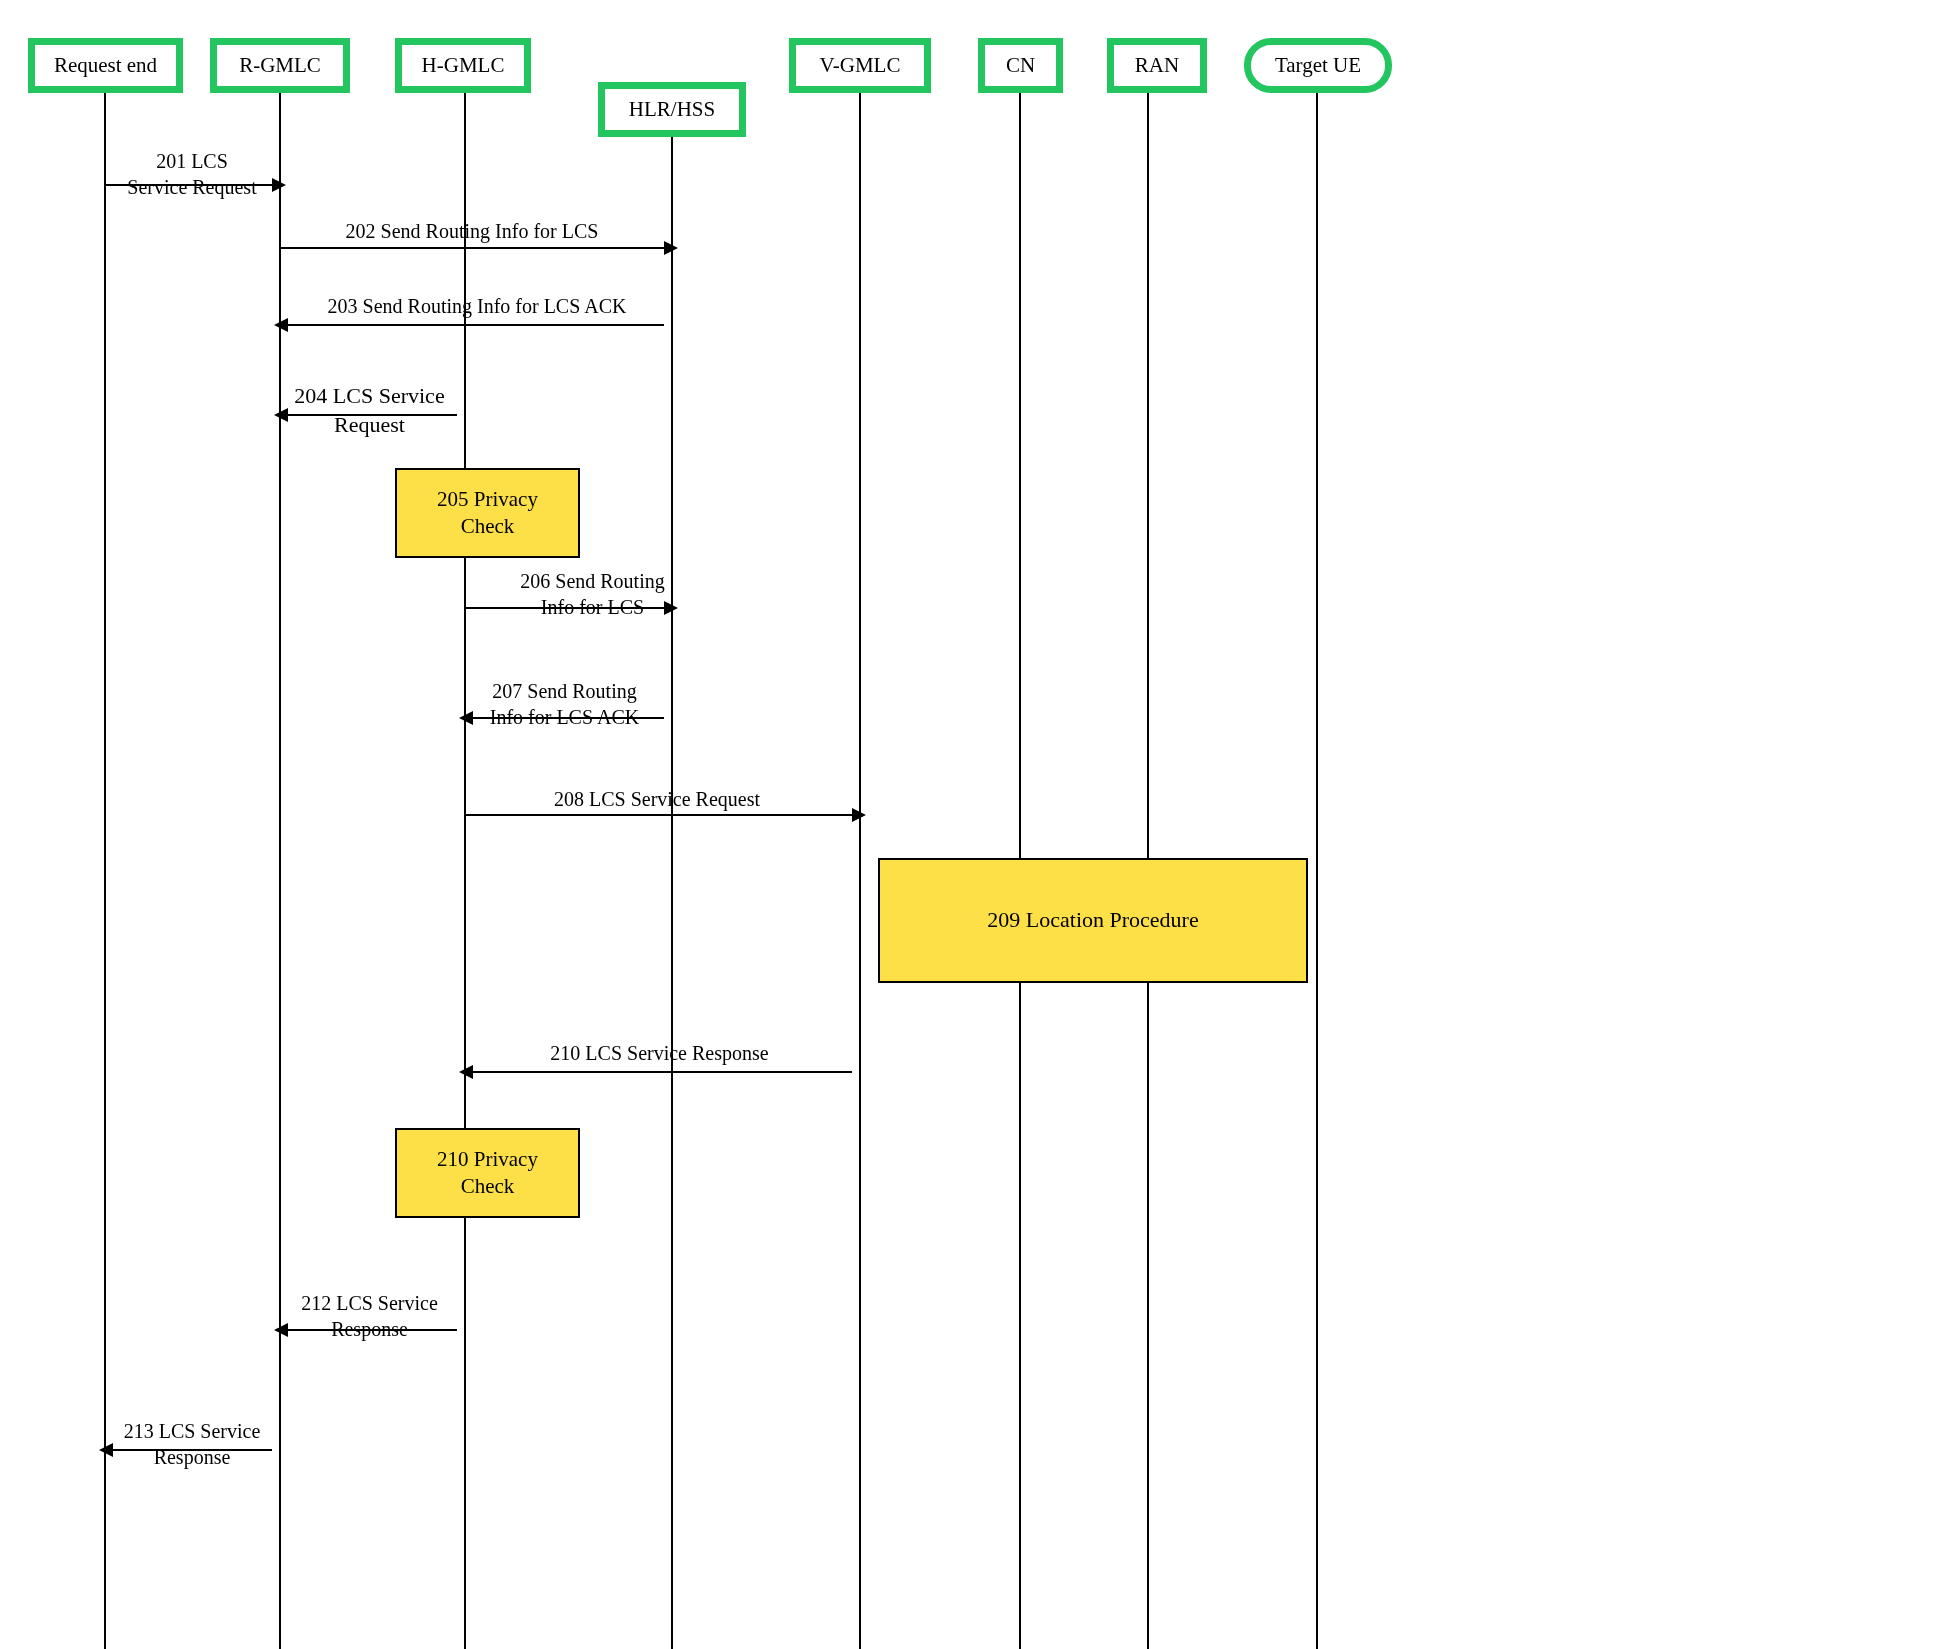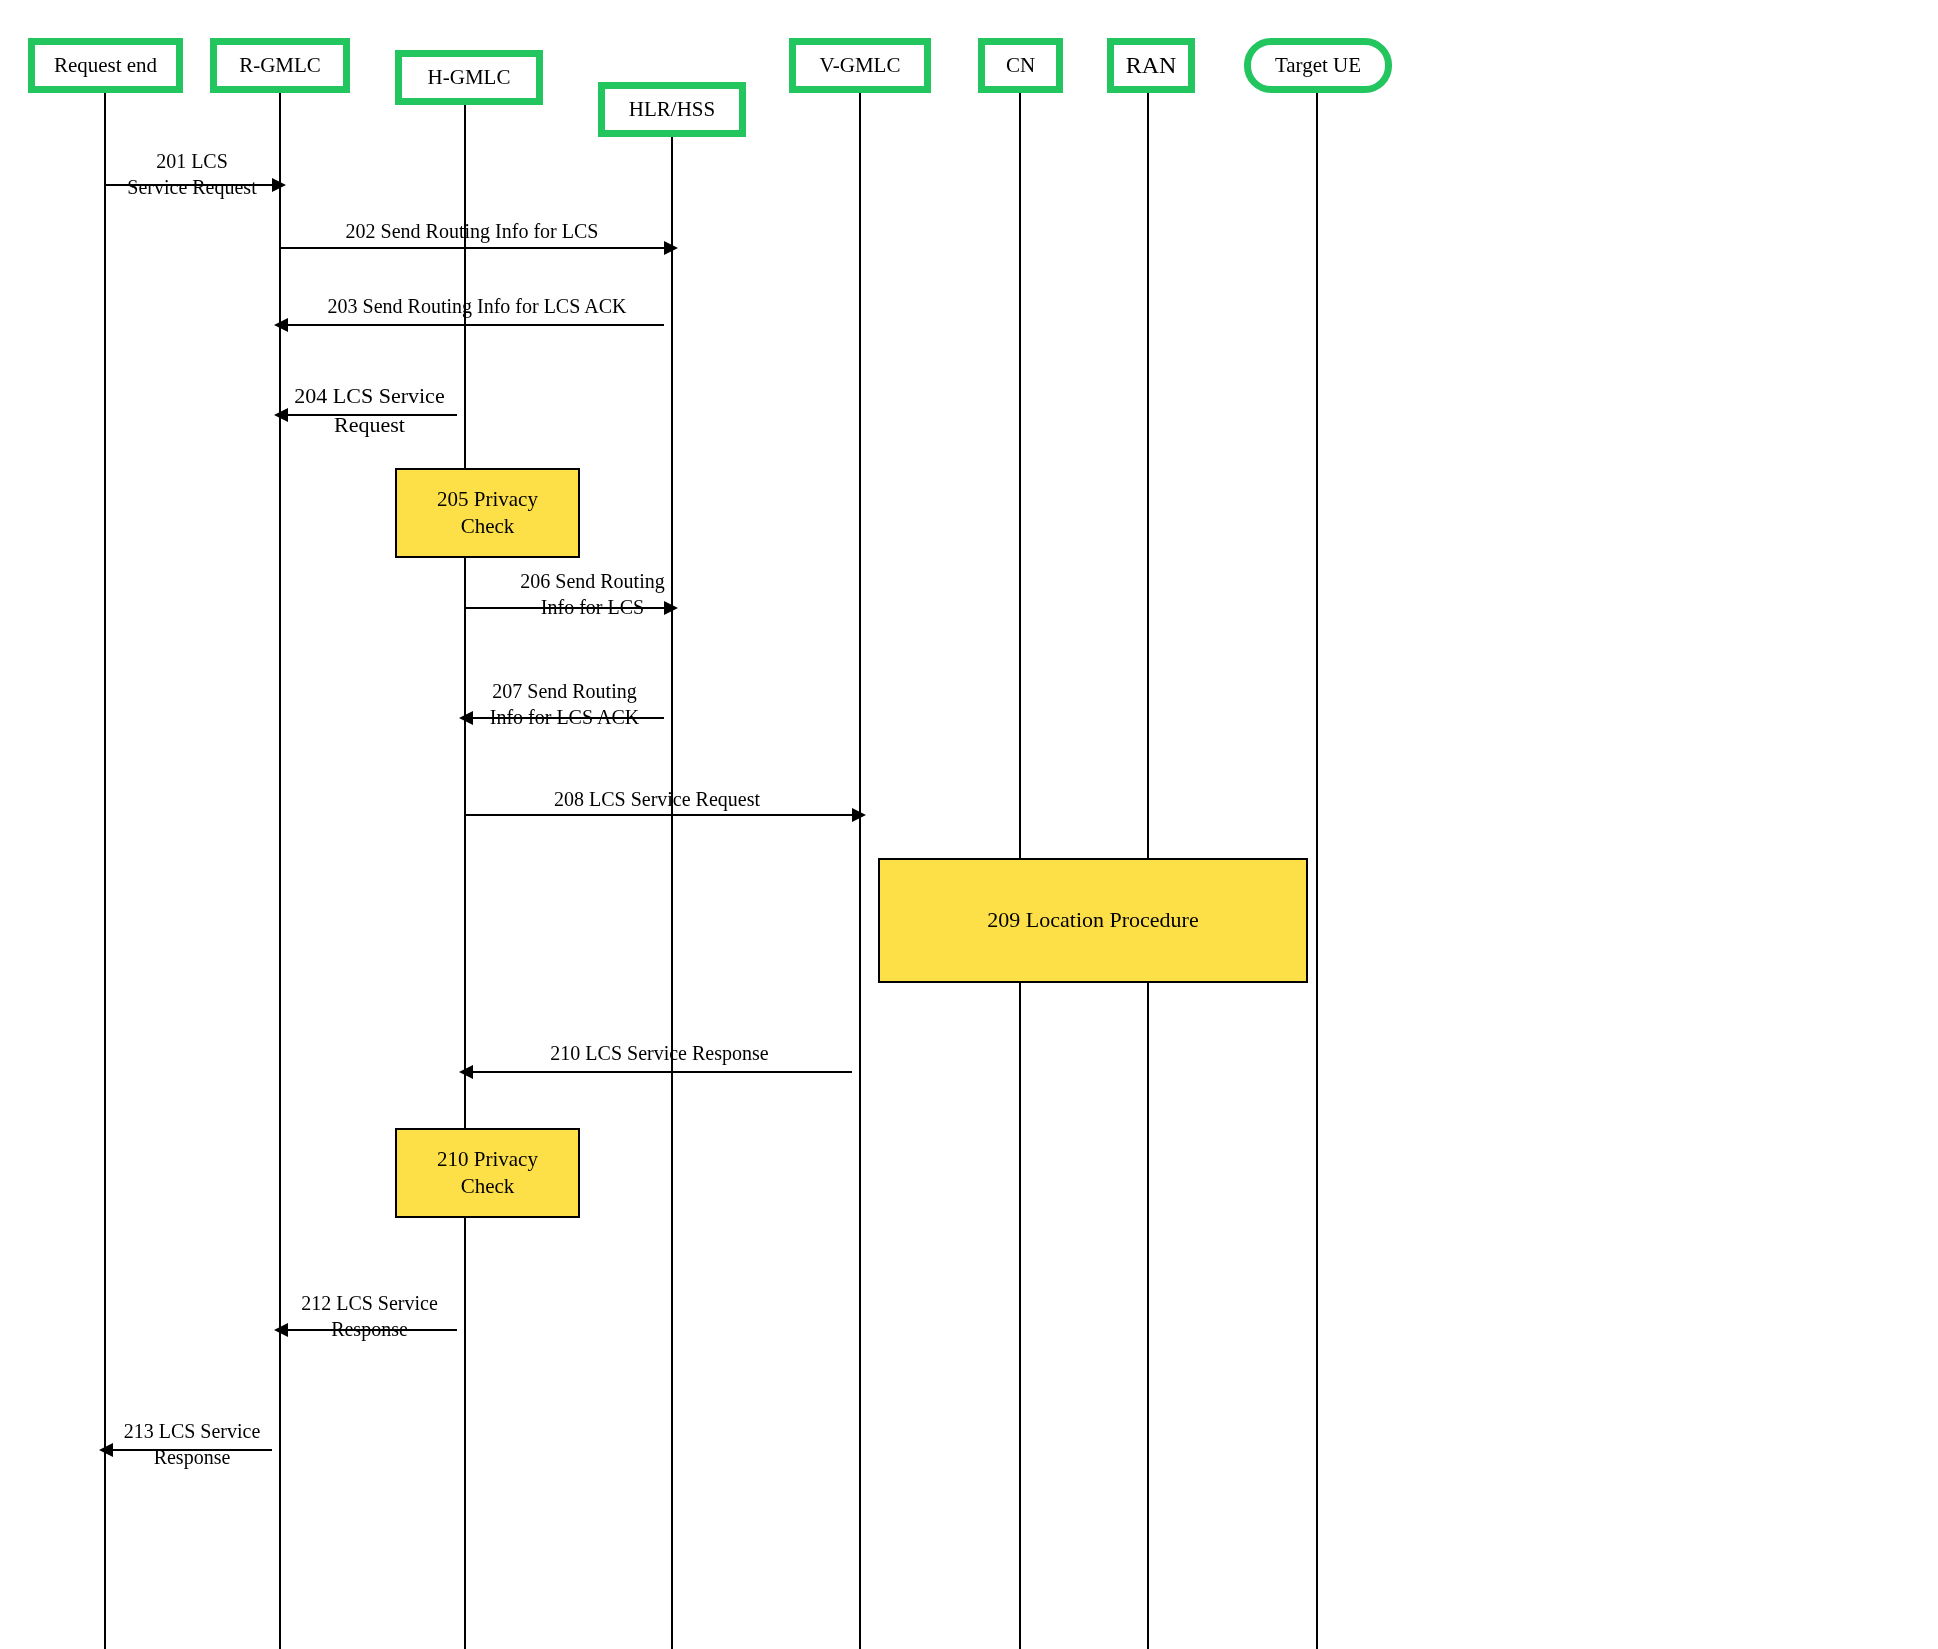--- a/index.html
+++ b/index.html
@@ -103,33 +103,33 @@
     <line x1="105" y1="1450" x2="272" y2="1450" stroke="#000" stroke-width="2"></line>
     <polygon points="113,1443 99,1450 113,1457" fill="#000"></polygon>
   </svg>
 
   <div class="actor-box" style="left:28px; top:38px; width:155px; height:55px; font-size:21px;">
     <span>Request end</span>
   </div>
   <div class="actor-box" style="left:210px; top:38px; width:140px; height:55px; font-size:21px;">
     <span>R-GMLC</span>
   </div>
-  <div class="actor-box" style="left:395px; top:38px; width:148px; height:55px; font-size:21px;margin-top:12px;">
+  <div class="actor-box" style="left:395px; top:38px; width:136px; height:55px; font-size:21px;">
     <span>H-GMLC</span>
   </div>
   <div class="actor-box" style="left:598px; top:38px; width:148px; height:55px; font-size:21px;margin-top:44px;">
     <span>HLR/HSS</span>
   </div>
   <div class="actor-box" style="left:789px; top:38px; width:142px; height:55px; font-size:21px;">
     <span>V-GMLC</span>
   </div>
   <div class="actor-box" style="left:978px; top:38px; width:85px; height:55px; font-size:21px;">
     <span>CN</span>
   </div>
-  <div class="actor-box" style="left:1107px; top:38px; width:88px; height:55px; font-size:24px;">
+  <div class="actor-box" style="left:1107px; top:38px; width:100px; height:55px; font-size:21px;">
     <span>RAN</span>
   </div>
   <div class="actor-box" style="left:1244px; top:38px; width:148px; height:55px; font-size:21px;border-radius:27px;">
     <span>Target UE</span>
   </div>
 
   <div class="message-label" style="left:107px; top:148px; width:170px; text-align:center; font-size:20px; line-height:1.3;">
     201 LCS<br>Service Request
   </div>
 

